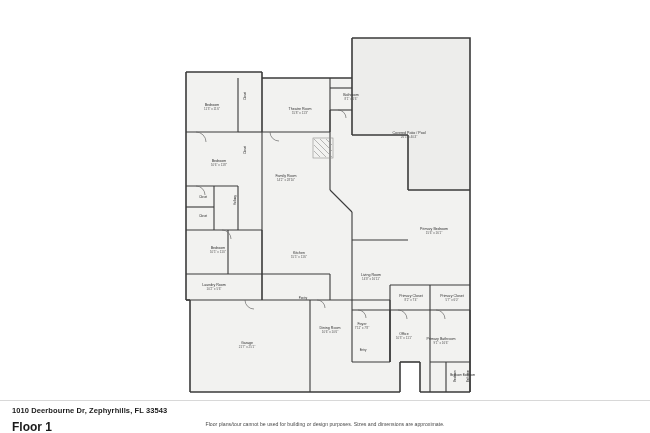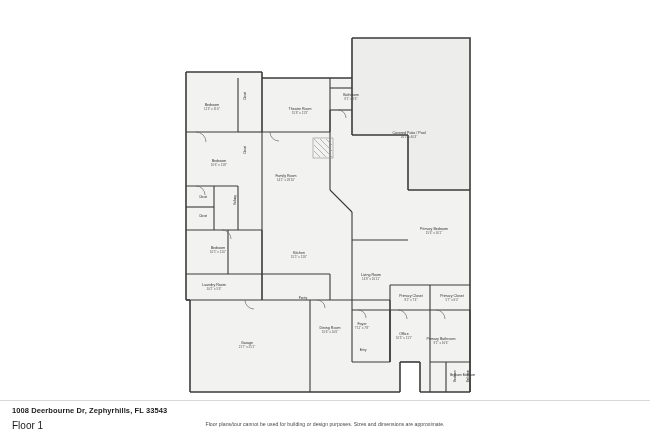--- a/index.html
+++ b/index.html
@@ -53,22 +53,22 @@
     left: 12px;
     top: 5px;
   }
   #address-line {
     font-size: 7.5px;
     font-weight: bold;
     color: #1a1a1a;
     letter-spacing: 0.1px;
   }
   #floor-line {
-    font-size: 10px;
-    font-weight: normal;
+    font-size: 12px;
+    font-weight: bold;
     color: #1a1a1a;
     margin-top: 5px;
   }
   #disclaimer {
     position: absolute;
     left: 0;
     top: 20px;
     width: 650px;
     text-align: center;
     font-size: 5.2px;
@@ -287,17 +287,17 @@
         <text class="room-name room-name-sm" x="246" y="150" transform="rotate(-90 246 150)">Closet</text>
         <text class="room-name room-name-sm" x="236" y="200" transform="rotate(-90 236 200)">Hallway</text>
         <text class="room-name room-name-sm" x="456" y="376" transform="rotate(-90 456 376)">Bedroom</text>
         <text class="room-name room-name-sm" x="469" y="376" transform="rotate(-90 469 376)">Bathroom</text>
       </g>
 </svg>
 </div>
 
 <footer id="caption-bar">
   <div id="addr-block">
-    <div id="address-line">1008 Deerbourne Dr, Zephyrhills, FL 33543</div>
+    <div id="address-line">1010 Deerbourne Dr, Zephyrhills, FL 33543</div>
     <div id="floor-line">Floor 1</div>
   </div>
   <div id="disclaimer">Floor plans/tour cannot be used for building or design purposes. Sizes and dimensions are approximate.</div>
 </footer>
 
 </body></html>

